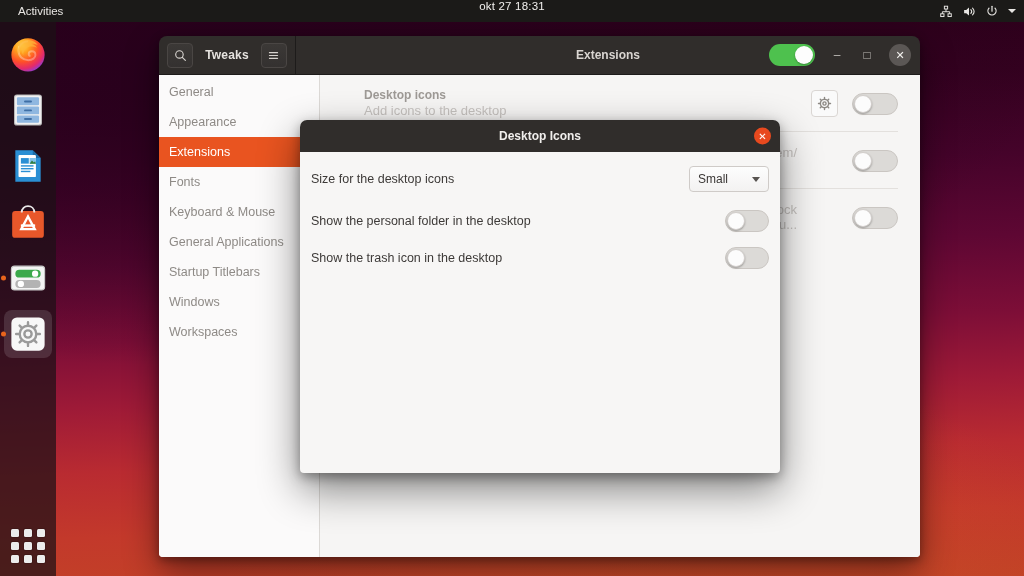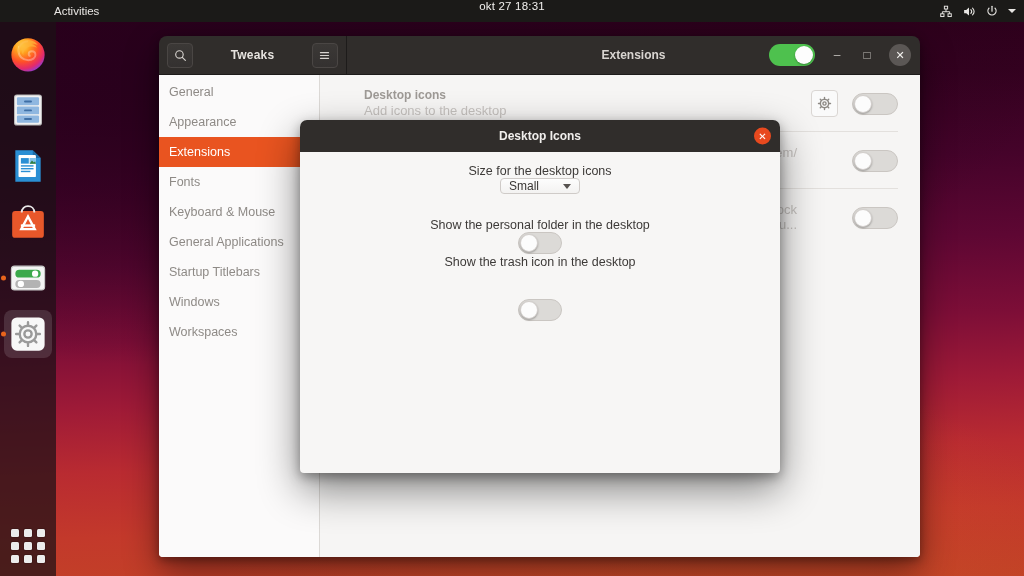--- a/index.html
+++ b/index.html
@@ -36,21 +36,21 @@
   
   #topbar {
     position: absolute; left: 0; top: 0;
     width: 1024px; height: 22px;
     background: #1b1a18;
     color: #e8e6e3;
     font-size: 11.5px;
     display: flex; align-items: center;
     z-index: 60;
   }
-  #topbar .tb-left { display: flex; align-items: center; padding-left: 10px; gap: 0; margin-left: 36px; }
+  #topbar .tb-left { display: flex; align-items: center; padding-left: 10px; gap: 0; }
   .tb-item {
     display: flex; align-items: center; gap: 5px;
     padding: 3px 8px; border-radius: 4px;
     color: #e8e6e3; white-space: nowrap;
   }
   #topbar .tb-center {
     position: absolute; left: 0; right: 0; top: 0; height: 22px;
     display: flex; align-items: flex-start; justify-content: center;
     pointer-events: none;
   }
@@ -106,21 +106,21 @@
     display: flex; flex-direction: column;
   }
   #tweaks-header {
     height: 39px; flex: none;
     background: #302d2b;
     border-bottom: 1px solid #1d1b1a;
     display: flex; align-items: center;
     position: relative;
   }
   .hdr-left {
-    width: 188px; height: 100%;
+    width: 137px; height: 100%;
     display: flex; align-items: center; justify-content: space-between;
     padding: 16px 8px;
     border-right: 1px solid #1d1b1a;
   }
   .hdr-btn {
     width: 26px; height: 25px;
     border: 1px solid #4a4644; border-radius: 4px;
     background: linear-gradient(#3b3836, #343130);
     display: flex; align-items: center; justify-content: center;
     color: #d8d4d0;
@@ -208,21 +208,21 @@
   #dialog-close {
     position: absolute; right: 9px; top: 50%; transform: translateY(-50%);
     width: 17px; height: 17px; border-radius: 50%;
     background: #e8491e; color: #fff;
     display: flex; align-items: center; justify-content: center;
     font-size: 10px; line-height: 1;
   }
   #dialog-body { flex: 1; padding: 12px 11px 0 11px; }
   .dlg-row {
     display: flex; align-items: center; justify-content: space-between;
-    height: 30px; margin-bottom: 0; flex-direction: column;
+    height: 30px; margin-bottom: 0;
   }
   .dlg-label { font-size: 12.5px; color: #3d3a38; }
   .combo {
     min-width: 80px; height: 26px;
     border: 1px solid #cfcbc8; border-radius: 4px;
     background: linear-gradient(#fdfdfd, #f3f2f1);
     display: flex; align-items: center; justify-content: space-between;
     padding: 0 8px; gap: 14px;
     font-size: 12px; color: #3a3735;
   }
@@ -511,21 +511,21 @@
   <div id="dialog-body">
 
     <div class="dlg-row">
       <div class="dlg-label">Size for the desktop icons</div>
       <div class="combo">
         <span>Small</span>
         <span class="tri"></span>
       </div>
     </div>
 
-    <div class="dlg-row" style="margin-top:24px;">
+    <div class="dlg-row" style="margin-top:12px;">
       <div class="dlg-label">Show the personal folder in the desktop</div>
       <div class="toggle off">
         <span class="knob"></span>
       </div>
     </div>
 
     <div class="dlg-row" style="margin-top:7px;gap:30px;">
       <div class="dlg-label">Show the trash icon in the desktop</div>
       <div class="toggle off">
         <span class="knob"></span>

